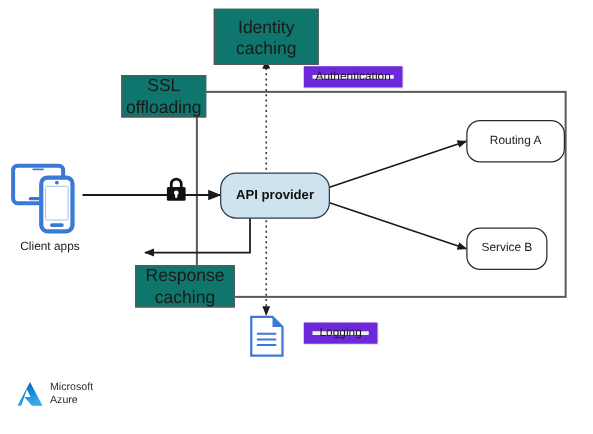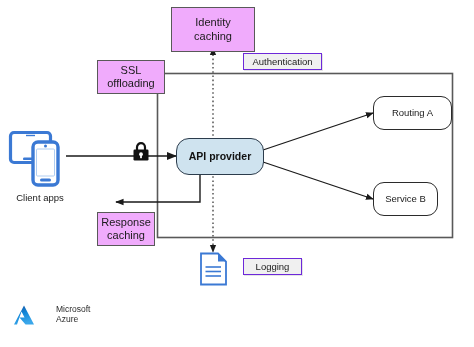--- a/index.html
+++ b/index.html
@@ -27,27 +27,27 @@
     position: absolute;
     box-sizing: border-box;
     display: flex;
     align-items: center;
     justify-content: center;
     text-align: center;
     line-height: 1.2;
     color: #1a1a1a;
   }
   .plain-box {
-    background: #f0abfc;
+    background: #0f766e;
     border: 1.4px solid #595959;
-    font-size: 11px;
+    font-size: 14px;
   }
   .label-box {
     background: #f0f0f0;
-    border: 1px solid #6d28d9;
+    border: 7px solid #6d28d9;
     font-size: 9.5px;
     box-shadow: 1px 1px 0 rgba(0,0,0,0.10);
   }
   .rounded-svc {
     background: #ffffff;
     border: 1.4px solid #2b2b2b;
     border-radius: 11px;
     font-size: 9.5px;
   }
   .gateway-box {
@@ -64,21 +64,21 @@
     color: #1a1a1a;
     text-align: center;
     white-space: nowrap;
   }
   .icon-wrap { position: absolute; }
   
   .brand {
     position: absolute;
     display: flex;
     align-items: center;
-    gap: 20px;
+    gap: 4px;
   }
   .brand-text {
     font-size: 8.5px;
     line-height: 1.15;
     color: #2b2b2b;
     text-align: left;
   }
 </style>
 </head>
 <body>
@@ -152,21 +152,21 @@
     </span>
   </div>
 
 
   <div class="node gateway-box" style="left:176px; top:138px; width:88px; height:37px;">API provider</div>
 
   <div class="node rounded-svc" style="left:373px; top:96px; width:79px; height:34px;">Routing A</div>
 
   <div class="node rounded-svc" style="left:373px; top:182px; width:65px; height:34px;">Service B</div>
 
-  <div class="node plain-box" style="left:97px; top:212px; width:58px; height:34px;">
+  <div class="node plain-box" style="left:108px; top:212px; width:80px; height:34px;">
     <span>
       <span>Response</span><br>
       <span>caching</span>
     </span>
   </div>
 
   <svg class="icon-wrap" style="left:199px; top:252px; width:29px; height:34px;" viewBox="0 0 29 34">
     <path d="M 2 1.5 L 19 1.5 L 27 9.5 L 27 32.5 L 2 32.5 Z" fill="#ffffff" stroke="#3b79d4" stroke-width="1.8"></path>
     <path d="M 19 1.5 L 19 9.5 L 27 9.5 Z" fill="#3b79d4"></path>
     <line x1="6.5" y1="15" x2="22" y2="15" stroke="#3b79d4" stroke-width="1.6"></line>

